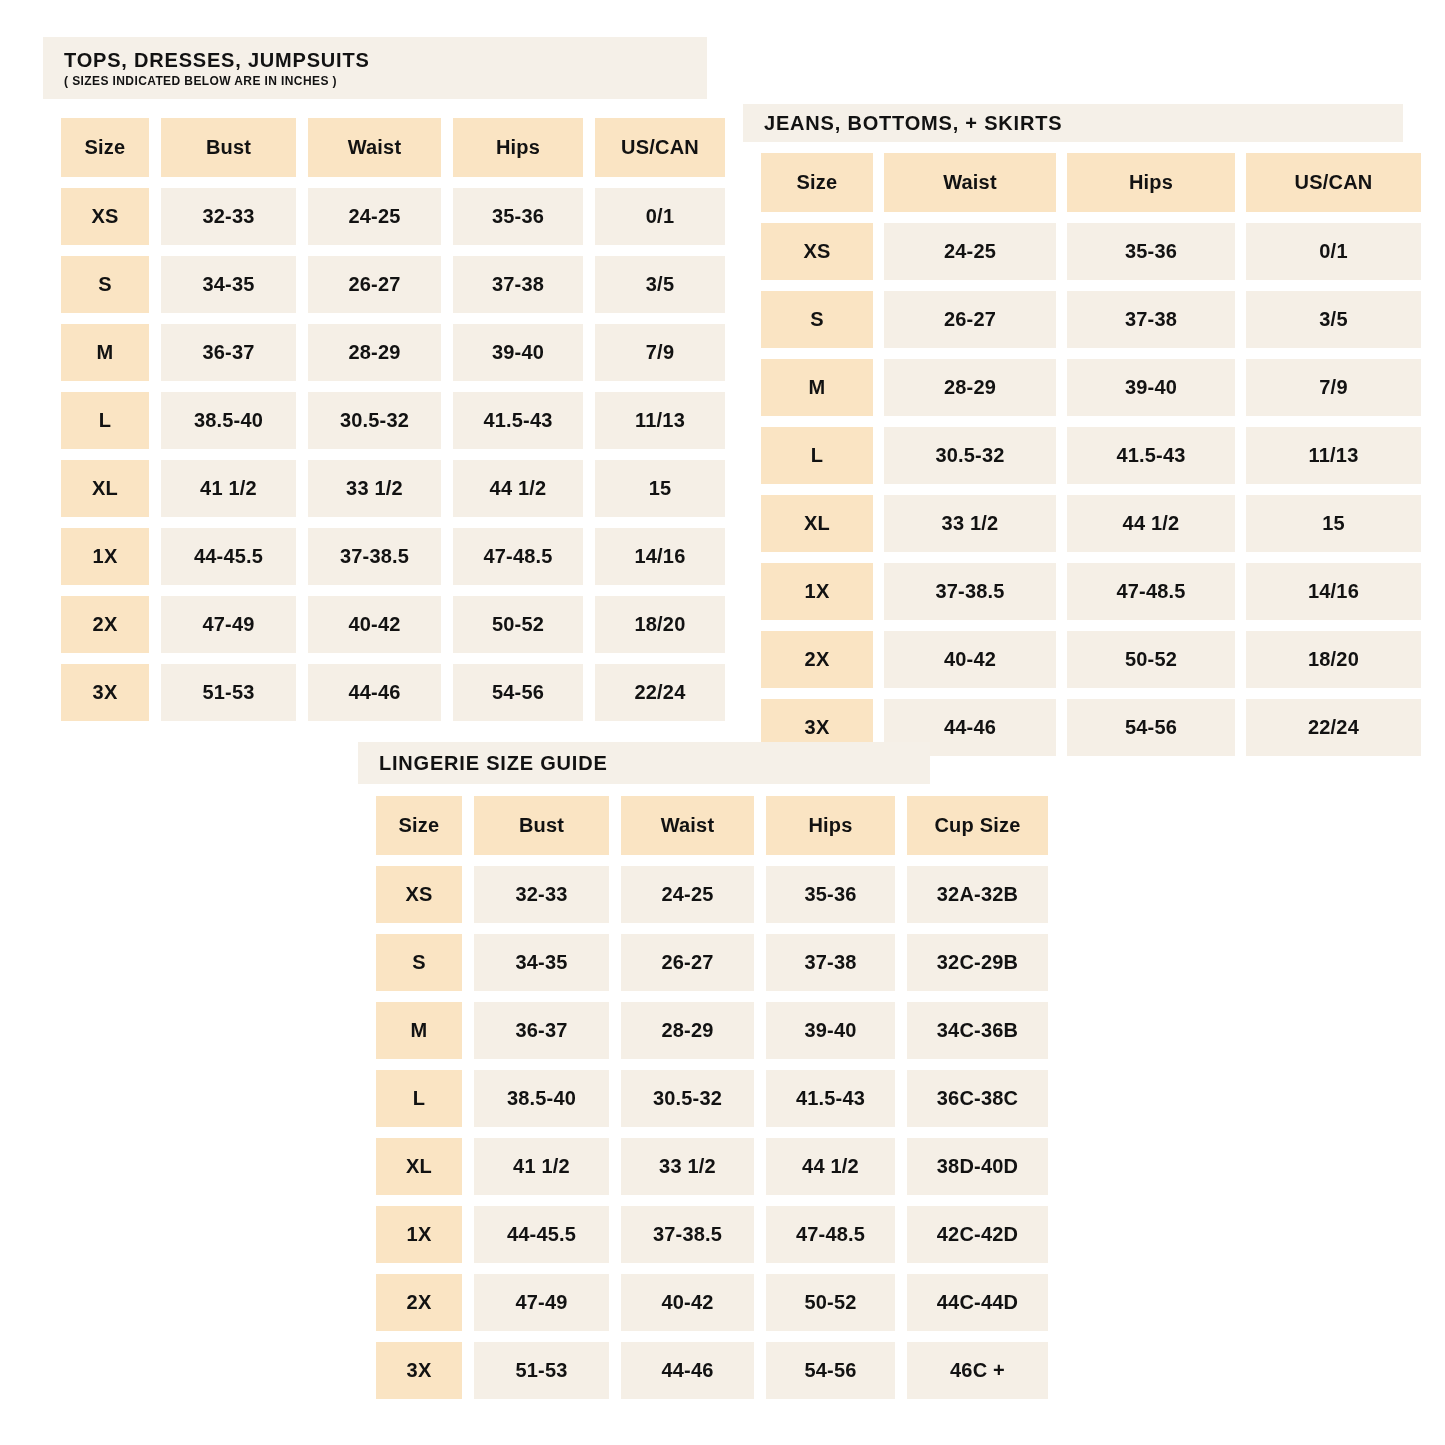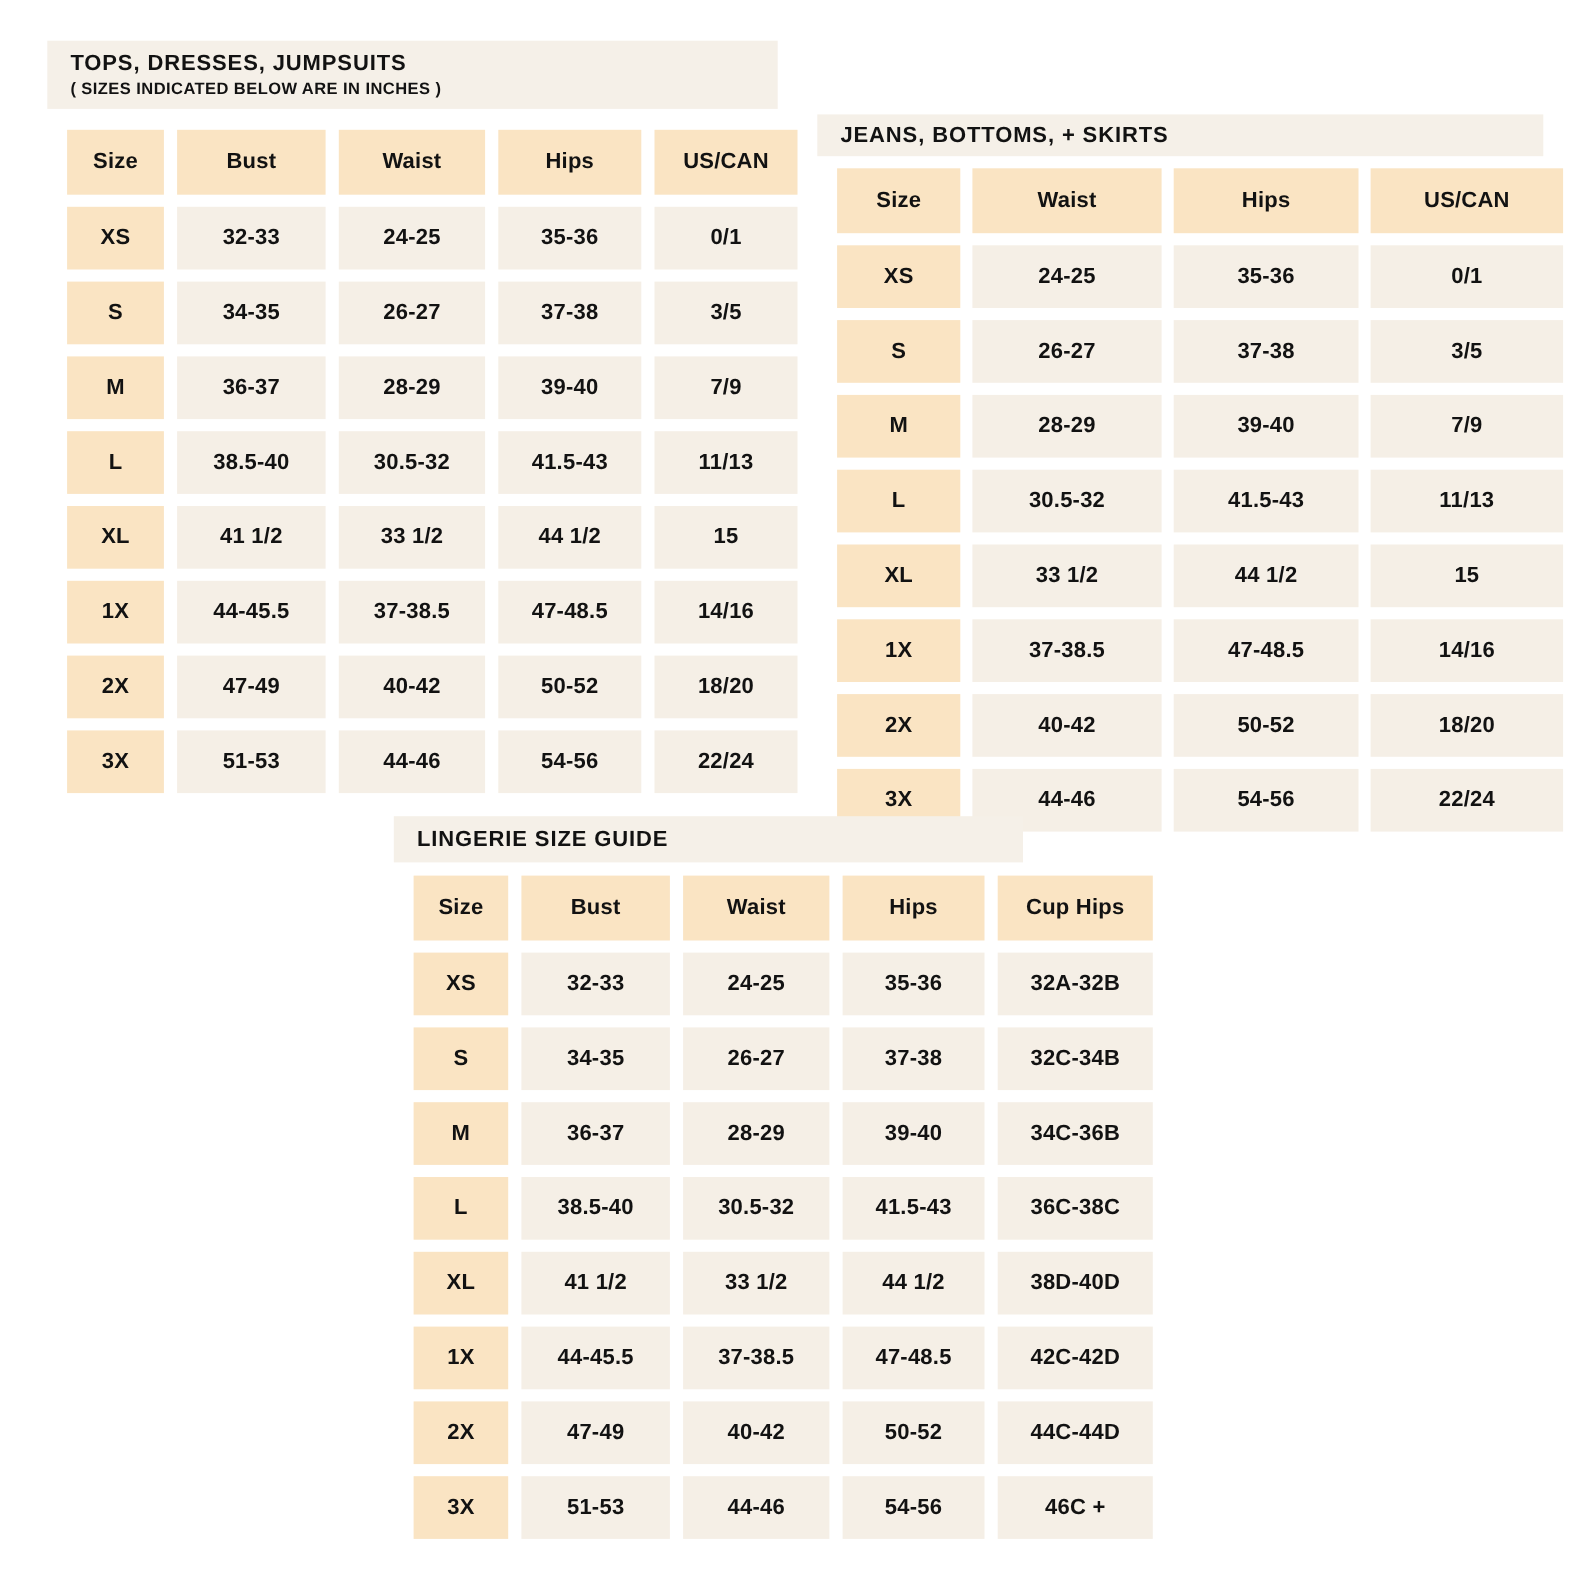--- a/index.html
+++ b/index.html
@@ -36,21 +36,21 @@
   .table-lingerie .title-block { height: 42px; }
 
   .table-title {
     font-size: 20px;
     font-weight: 700;
     letter-spacing: 0.8px;
     line-height: 1.2;
     white-space: pre;
   }
   .table-subtitle {
-    font-size: 15px;
+    font-size: 12px;
     font-weight: 700;
     letter-spacing: 0.4px;
     line-height: 1.2;
     margin-top: 2px;
     white-space: pre;
   }
 
   .grid {
     display: grid;
     grid-template-rows: 59px repeat(8, 57px);
@@ -179,31 +179,31 @@
 
   <section class="size-table table-lingerie">
     <div class="title-block">
       <div class="table-title">LINGERIE SIZE GUIDE</div>
     </div>
     <div class="grid">
         <div class="cell hcell">Size</div>
         <div class="cell hcell">Bust</div>
         <div class="cell hcell">Waist</div>
         <div class="cell hcell">Hips</div>
-        <div class="cell hcell">Cup Hips</div>
+        <div class="cell hcell">Cup Size</div>
         <div class="cell kcell">XS</div>
         <div class="cell vcell">32-33</div>
         <div class="cell vcell">24-25</div>
         <div class="cell vcell">35-36</div>
         <div class="cell vcell">32A-32B</div>
         <div class="cell kcell">S</div>
         <div class="cell vcell">34-35</div>
         <div class="cell vcell">26-27</div>
         <div class="cell vcell">37-38</div>
-        <div class="cell vcell">32C-34B</div>
+        <div class="cell vcell">32C-29B</div>
         <div class="cell kcell">M</div>
         <div class="cell vcell">36-37</div>
         <div class="cell vcell">28-29</div>
         <div class="cell vcell">39-40</div>
         <div class="cell vcell">34C-36B</div>
         <div class="cell kcell">L</div>
         <div class="cell vcell">38.5-40</div>
         <div class="cell vcell">30.5-32</div>
         <div class="cell vcell">41.5-43</div>
         <div class="cell vcell">36C-38C</div>

